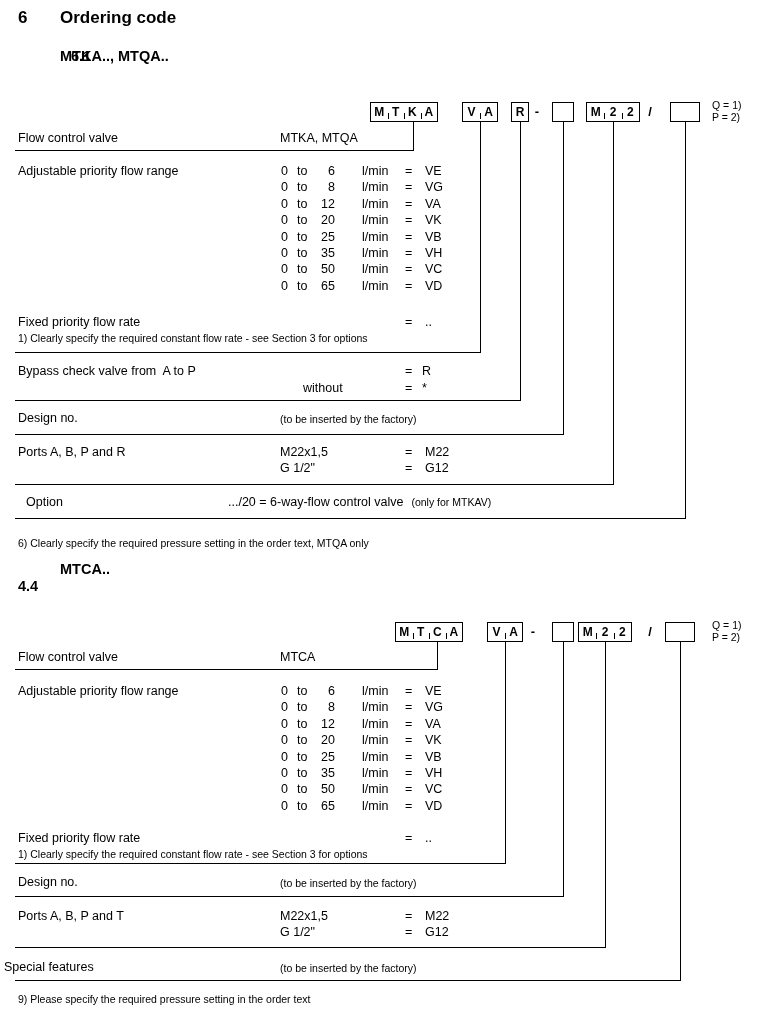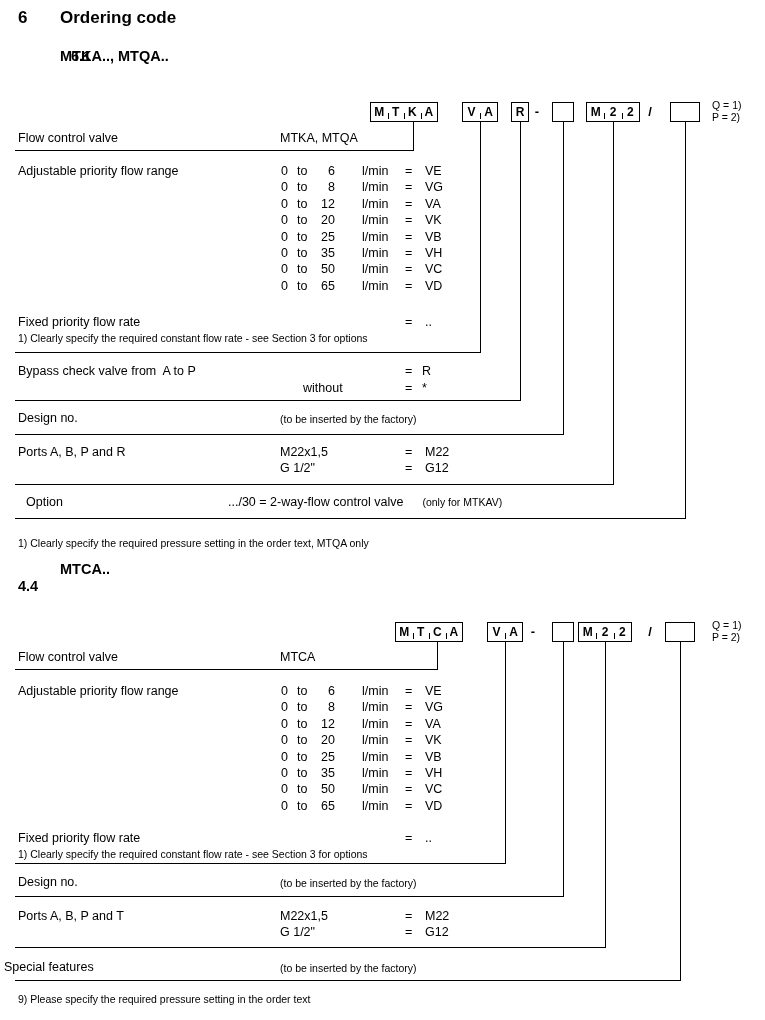--- a/index.html
+++ b/index.html
@@ -162,23 +162,23 @@
 
   <span class="t" style="left:18px;top:445px;">Ports A, B, P and R</span>
   <span class="t" style="left:280px;top:445px;">M22x1,5</span>
   <span class="t" style="left:405px;top:445px;">=</span>
   <span class="t" style="left:425px;top:445px;">M22</span>
   <span class="t" style="left:280px;top:461px;">G 1/2"</span>
   <span class="t" style="left:405px;top:461px;">=</span>
   <span class="t" style="left:425px;top:461px;">G12</span>
 
   <span class="t" style="left:18px;top:495px;margin-left:8px;">Option</span>
-  <span class="t" style="left:228px;top:495px;"><span>.../30 = 2-way-flow control valve</span><span class="small" style="margin-left:19px;">(only for MTKAV)</span></span>
-
-  <span class="sm" style="left:18px;top:537px;">1) Clearly specify the required pressure setting in the order text, MTQA only</span>
+  <span class="t" style="left:228px;top:495px;"><span>.../20 = 6-way-flow control valve</span><span class="small" style="margin-left:8px;">(only for MTKAV)</span></span>
+
+  <span class="sm" style="left:18px;top:537px;">6) Clearly specify the required pressure setting in the order text, MTQA only</span>
 
   <span class="h2" style="left:18px;top:578px;">4.4</span>
   <span class="h2" style="left:60px;top:561px;">MTCA..</span>
 
   <div class="code-box" style="left:395px;top:622px;width:68px;">
       <span class="code-cell">M</span>
       <span class="code-cell">T</span>
       <span class="code-cell">C</span>
       <span class="code-cell">A</span>
     </div>

